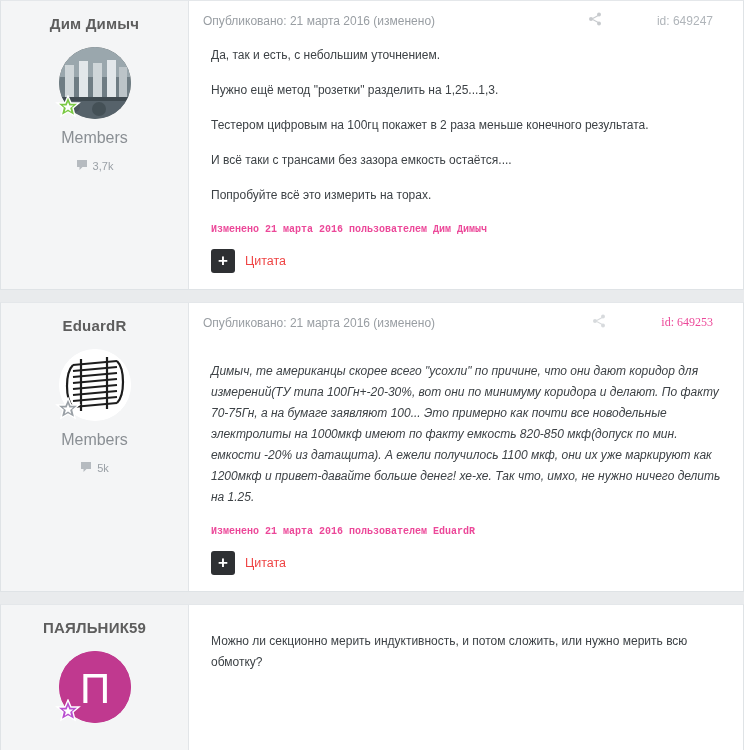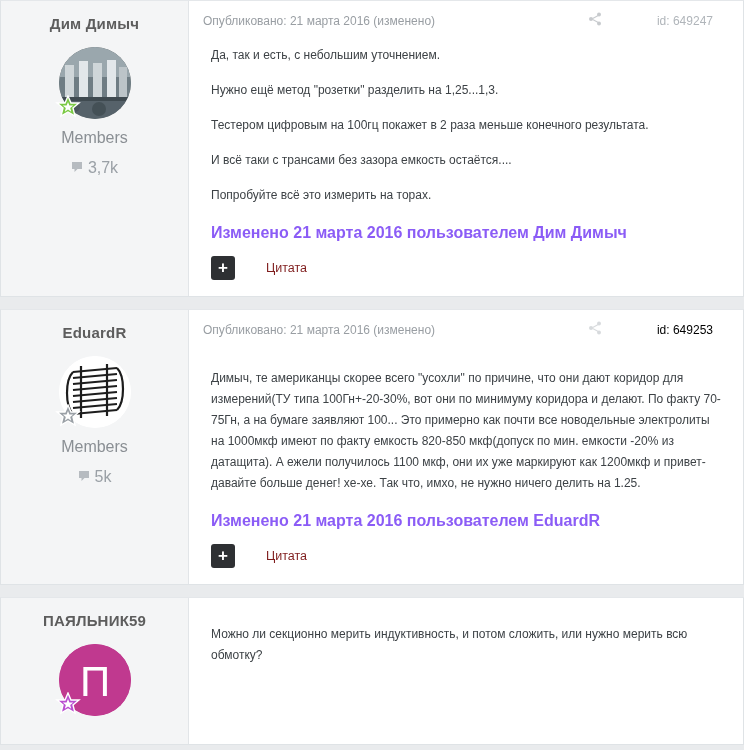--- a/index.html
+++ b/index.html
@@ -65,21 +65,21 @@
     bottom: -2px;
     width: 26px;
     height: 26px;
   }
   .member-label {
     font-size: 16px;
     color: #8a8f94;
     margin-bottom: 12px;
   }
   .post-count {
-    font-size: 16px;
+    font-size: 11px;
     color: #9aa0a6;
     display: flex;
     align-items: center;
     justify-content: center;
     gap: 5px;
   }
   .bubble-icon { display: inline-block; }
 
   
   .content-col {
@@ -100,35 +100,36 @@
     flex: 1;
     color: #999ea3;
     font-size: 12px;
   }
   .share-icon { margin-right: 16px; opacity: .55; }
   .post-id {
     font-size: 12px;
     color: #b0b5ba;
     margin-left: 39px;
   }
-  .post-id.faded { color: #000000; }
+  .post-id.faded { color: #ec4899; font-family: Liberation Serif, serif; }
   .post-body {
     padding: 10px 22px 4px 22px;
     font-size: 12px;
     color: #3d4246;
     line-height: 21px;
   }
   .post-body p { margin: 0 0 14px 0; }
   .post-body p:last-child { margin-bottom: 8px; }
   .edited-note {
-    font-size: 16px;
+    font-size: 10px;
     font-weight: bold;
-    color: #8b5cf6;
+    color: #ec4899;
     padding: 4px 22px 0 22px;
     margin-top: 2px;
+    font-family: Liberation Mono, monospace;
   }
   .quote-row {
     display: flex;
     align-items: center;
     padding: 14px 22px 16px 22px;
     gap: 10px;
   }
   .plus-btn {
     width: 24px;
     height: 24px;
@@ -136,23 +137,22 @@
     border-radius: 3px;
     color: #fff;
     font-size: 17px;
     line-height: 23px;
     text-align: center;
     font-weight: bold;
     cursor: pointer;
   }
   .quote-label {
     font-size: 12.5px;
-    color: #7f1d1d;
+    color: #ef4444;
     cursor: pointer;
-    margin-left: 21px;
   }
 </style>
 </head>
 <body>
 
 <div class="page">
 
   <div class="post">
     <div class="author-col">
       <div class="author-name">Дим Димыч</div>
@@ -282,21 +282,21 @@
               <g fill="#b8bdc2">
                 <circle cx="11" cy="2.5" r="2"></circle>
                 <circle cx="3" cy="7" r="2"></circle>
                 <circle cx="11" cy="11.5" r="2"></circle>
                 <path d="M4 6.2l6-3.2.5 1-6 3.2zM4 7.8l6 3.2.5-1-6-3.2z"></path>
               </g>
             </svg>
         </span>
         <span class="post-id faded">id: 649253</span>
       </div>
-      <div class="post-body" style="padding-top:24px;">
+      <div class="post-body" style="padding-top:24px;font-style:italic;">
         <p>Димыч, те американцы скорее всего "усохли" по причине, что они дают коридор для измерений(ТУ типа 100Гн+-20-30%, вот они по минимуму коридора и делают. По факту 70-75Гн, а на бумаге заявляют 100... Это примерно как почти все новодельные электролиты на 1000мкф имеют по факту емкость 820-850 мкф(допуск по мин. емкости -20% из датащита). А ежели получилось 1100 мкф, они их уже маркируют как 1200мкф и привет-давайте больше денег! хе-хе. Так что, имхо, не нужно ничего делить на 1.25.</p>
       </div>
       <div class="edited-note">Изменено 21 марта 2016 пользователем EduardR</div>
       <div class="quote-row">
         <div class="plus-btn">+</div>
         <div class="quote-label">Цитата</div>
       </div>
     </div>
   </div>
 

